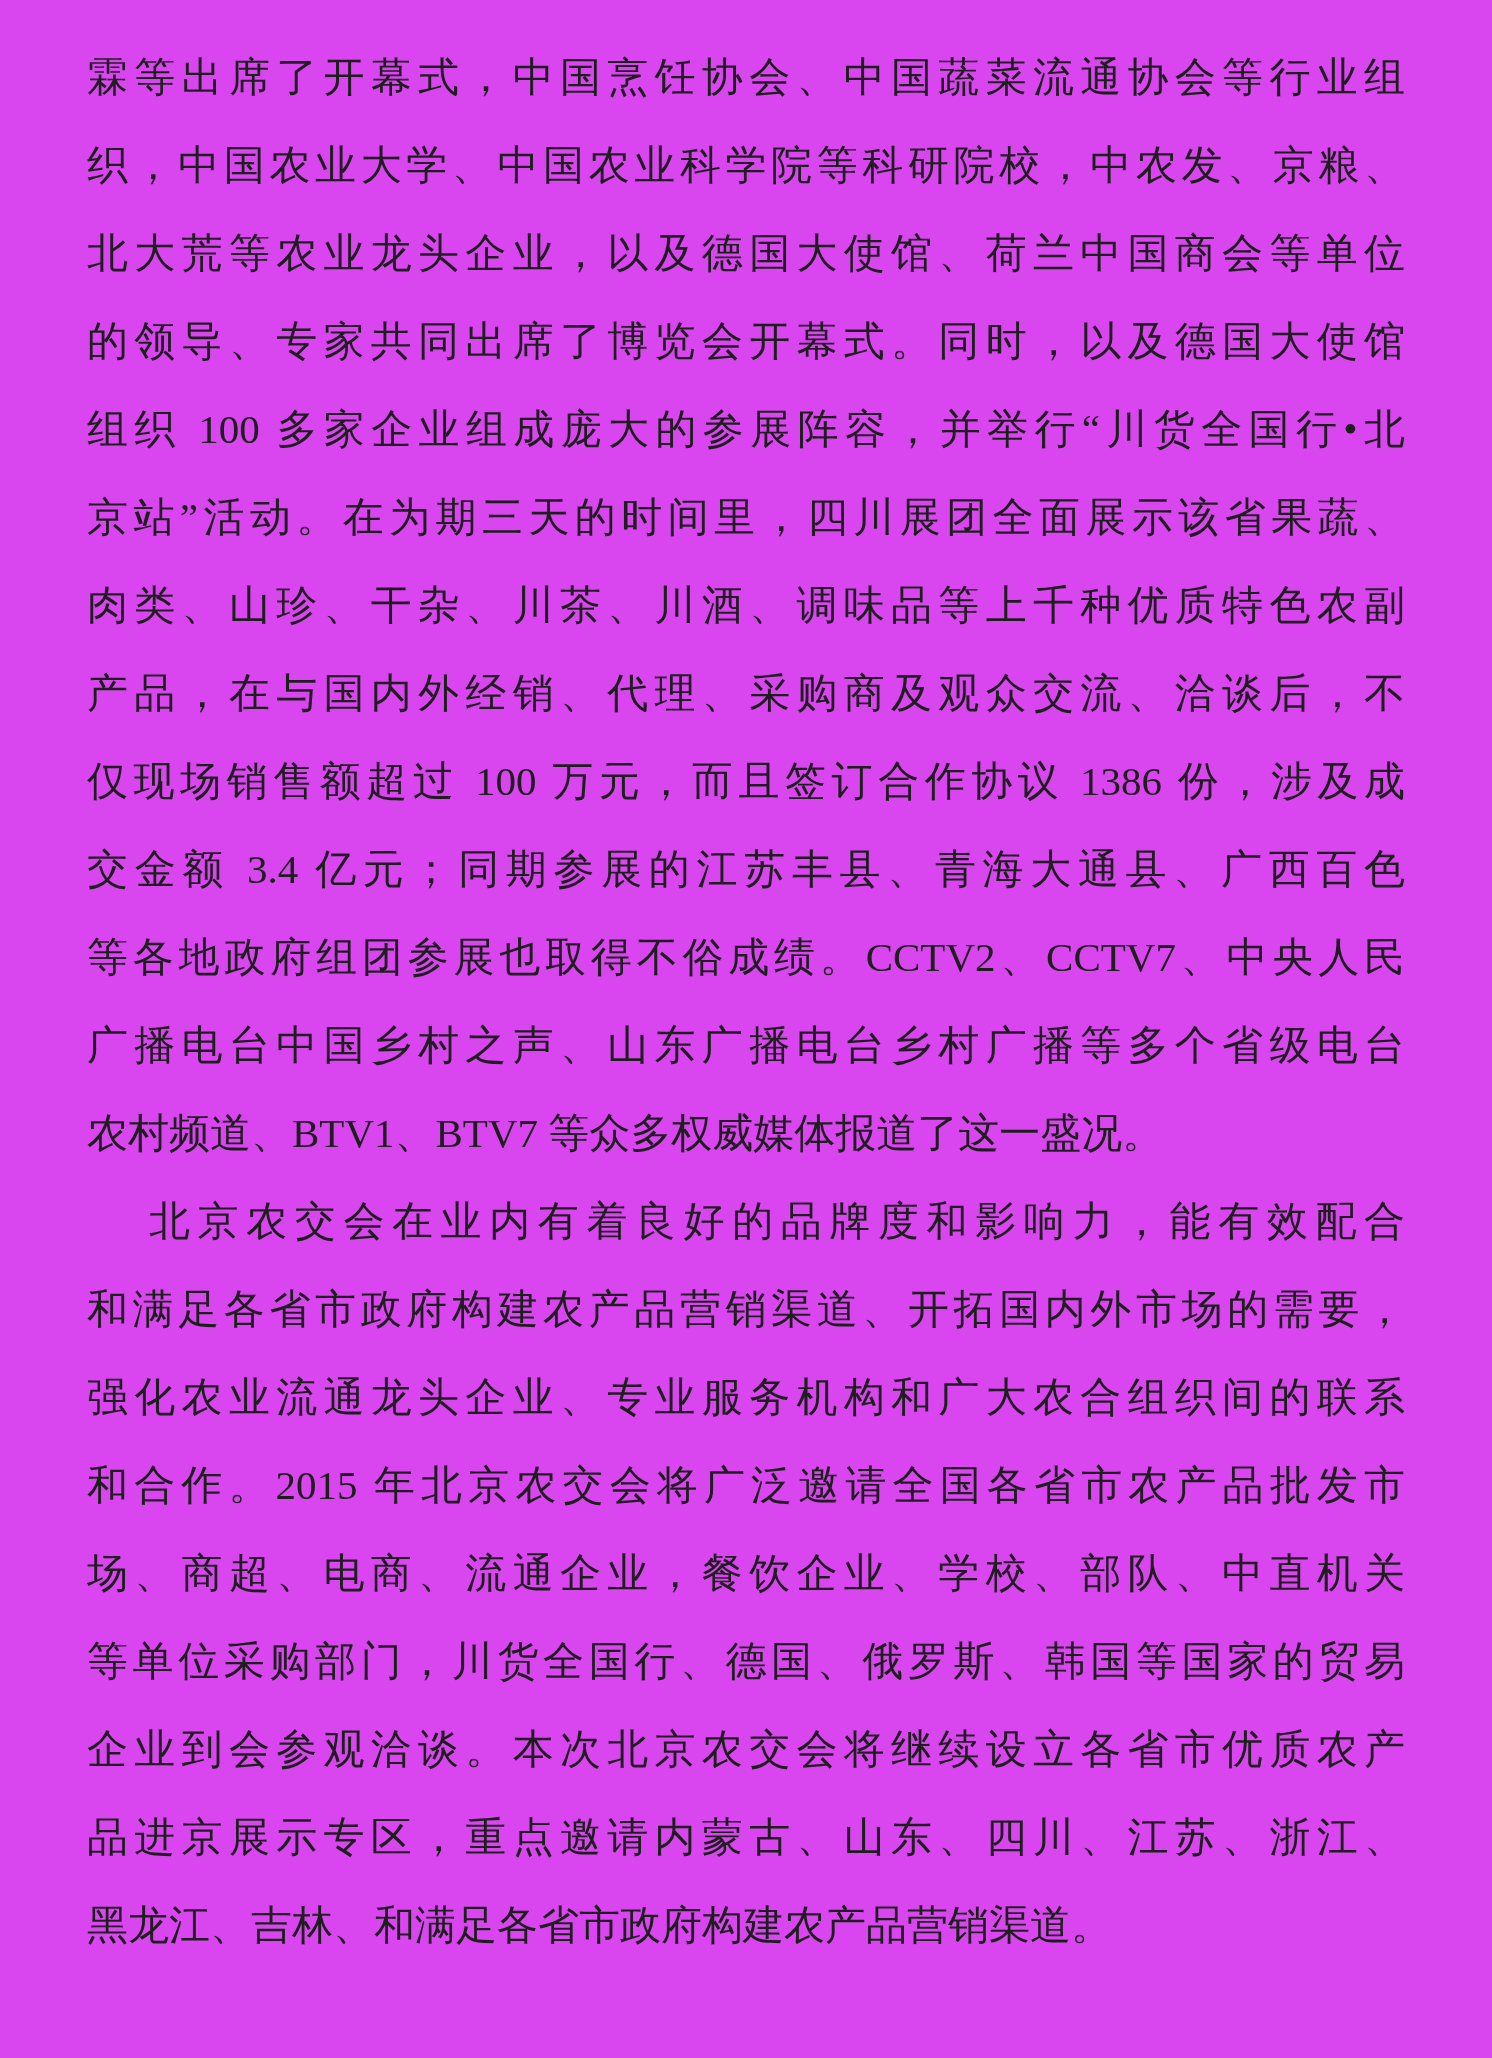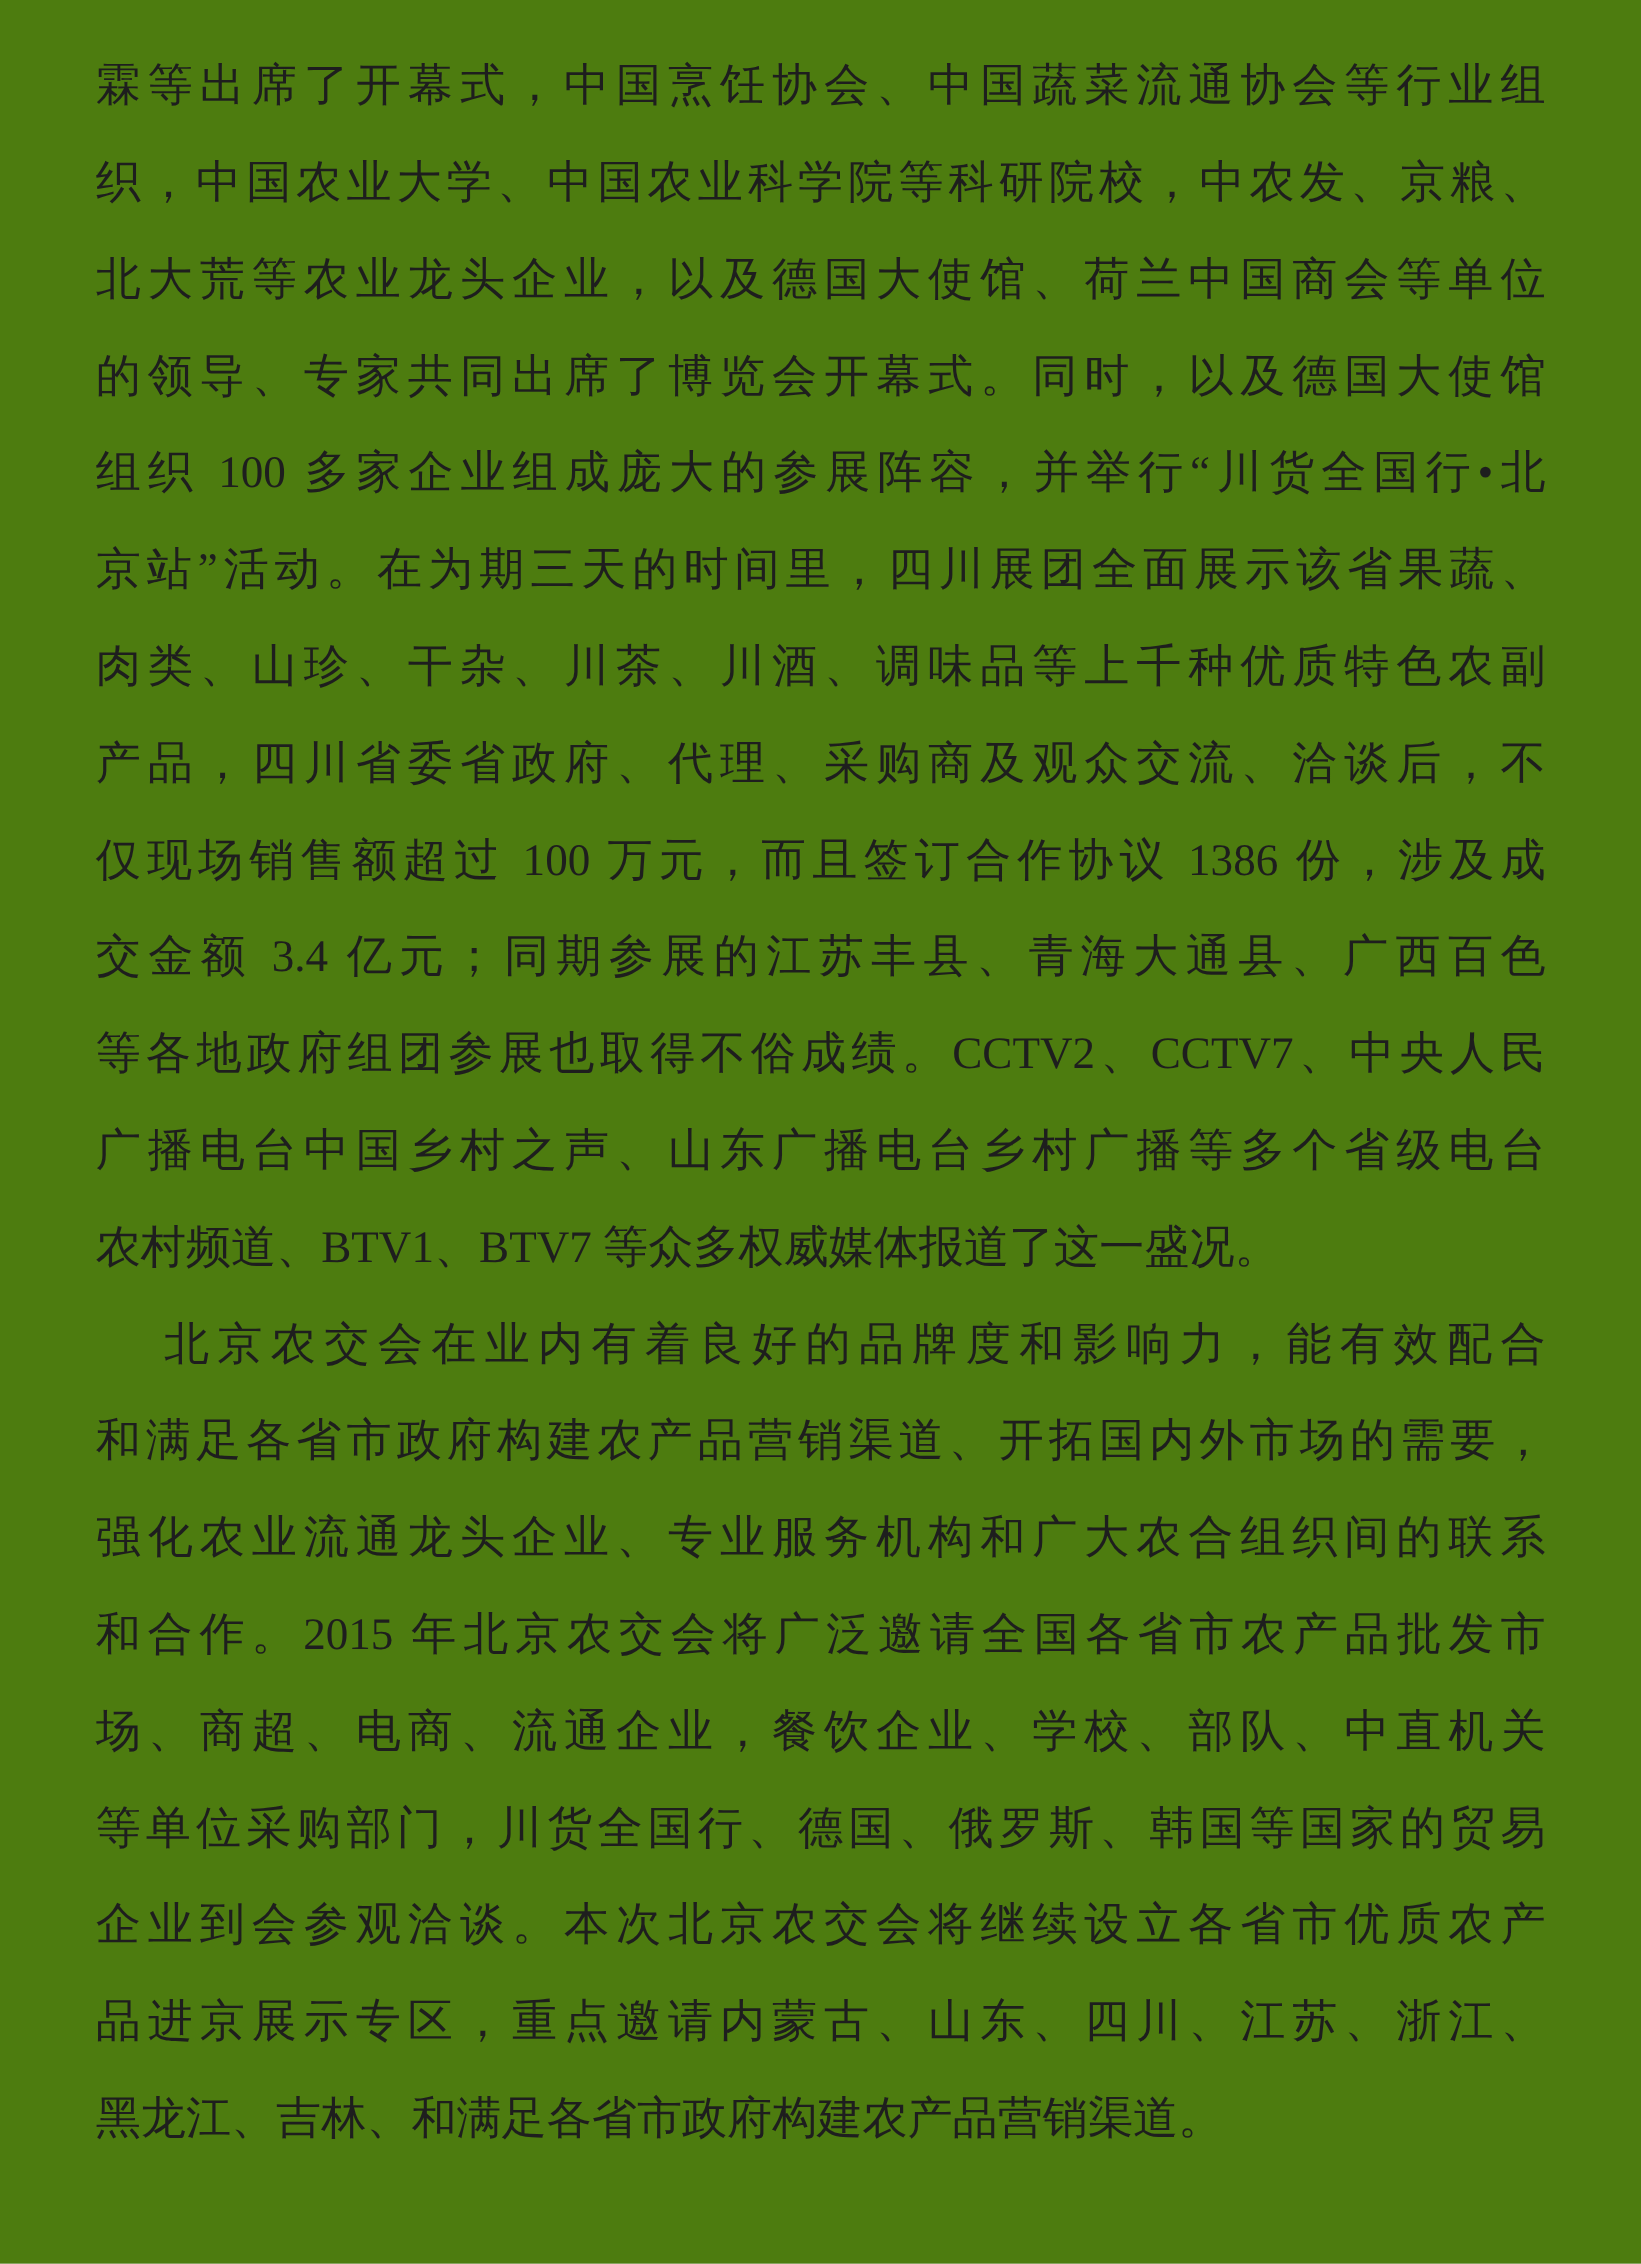--- a/index.html
+++ b/index.html
@@ -5,21 +5,21 @@
   html, body {
     margin: 0;
     padding: 0;
     background: #e8e8e8;
   }
   .page {
     position: relative;
     width: 1492px;
     height: 2058px;
     margin: 0 auto;
-    background: #4d7c0f;
+    background: #d946ef;
     overflow: hidden;
     font-family: "Liberation Serif", "DejaVu Serif", serif;
     color: #1e1e1e;
   }
   .content {
     position: absolute;
     left: 87px;
     top: 33px;
     width: 1318px;
   }
@@ -51,21 +51,21 @@
 <div class="page">
   <div class="content">
 
     <div class="line j">霖等出席了开幕式，中国烹饪协会、中国蔬菜流通协会等行业组</div>
     <div class="line j">织，中国农业大学、中国农业科学院等科研院校，中农发、京粮、</div>
     <div class="line j">北大荒等农业龙头企业，以及德国大使馆、荷兰中国商会等单位</div>
     <div class="line j">的领导、专家共同出席了博览会开幕式。同时，以及德国大使馆</div>
     <div class="line j">组织 100 多家企业组成庞大的参展阵容，并举行“川货全国行•北</div>
     <div class="line j">京站”活动。在为期三天的时间里，四川展团全面展示该省果蔬、</div>
     <div class="line j">肉类、山珍、干杂、川茶、川酒、调味品等上千种优质特色农副</div>
-    <div class="line j">产品，四川省委省政府、代理、采购商及观众交流、洽谈后，不</div>
+    <div class="line j">产品，在与国内外经销、代理、采购商及观众交流、洽谈后，不</div>
     <div class="line j">仅现场销售额超过 100 万元，而且签订合作协议 1386 份，涉及成</div>
     <div class="line j">交金额 3.4 亿元；同期参展的江苏丰县、青海大通县、广西百色</div>
     <div class="line j">等各地政府组团参展也取得不俗成绩。CCTV2、CCTV7、中央人民</div>
     <div class="line j">广播电台中国乡村之声、山东广播电台乡村广播等多个省级电台</div>
     <div class="line last">农村频道、BTV1、BTV7 等众多权威媒体报道了这一盛况。</div>
 
     <div class="line j indent">北京农交会在业内有着良好的品牌度和影响力，能有效配合</div>
     <div class="line j">和满足各省市政府构建农产品营销渠道、开拓国内外市场的需要，</div>
     <div class="line j">强化农业流通龙头企业、专业服务机构和广大农合组织间的联系</div>
     <div class="line j">和合作。2015 年北京农交会将广泛邀请全国各省市农产品批发市</div>

